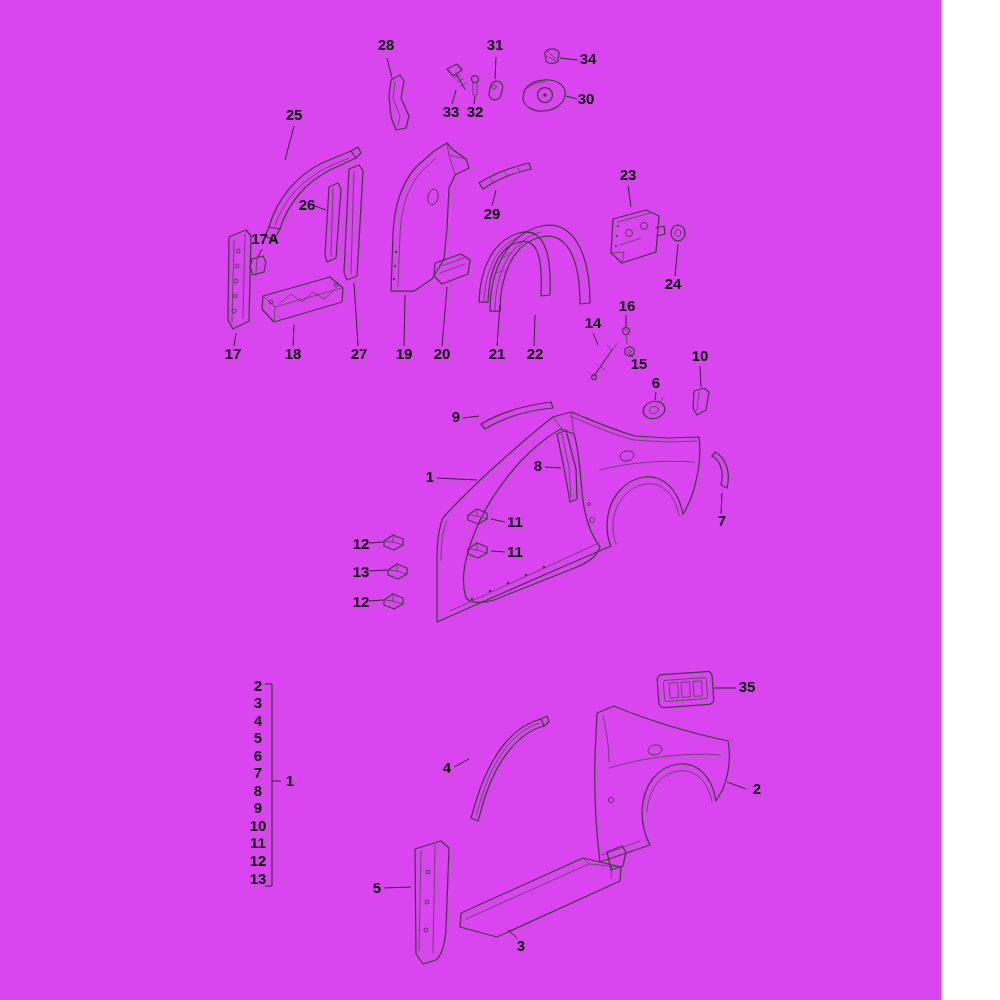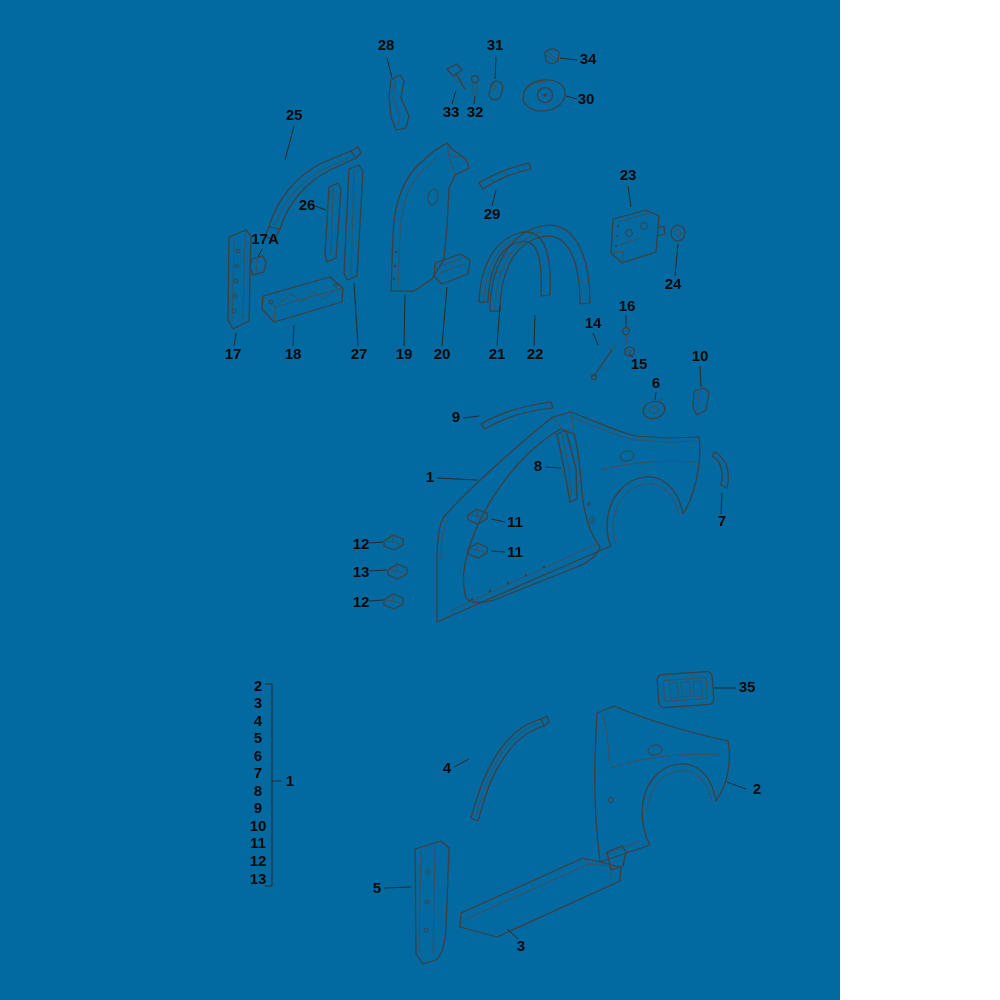--- a/index.html
+++ b/index.html
@@ -5,23 +5,23 @@
   html, body {
     margin: 0;
     padding: 0;
     background: #ffffff;
     width: 1000px;
     height: 1000px;
     font-family: "Liberation Sans", sans-serif;
   }
   .canvas {
     position: relative;
-    width: 840px;
+    width: 941px;
     height: 1000px;
-    background: #0369a1;
+    background: #d946ef;
     overflow: hidden;
   }
   svg { display: block; }
   .p { fill: none; stroke: #3f3f3f; stroke-width: 1.25; stroke-linejoin: round; stroke-linecap: round; }
   .d { fill: none; stroke: #4a4a4a; stroke-width: 0.8; stroke-linejoin: round; stroke-linecap: round; }
   .hole { fill: none; stroke: #3f3f3f; stroke-width: 0.9; }
   .dot { fill: #3f3f3f; stroke: none; }
   .leader { fill: none; stroke: #2b2b2b; stroke-width: 1; }
   .lbl {
     font-family: "Liberation Sans", sans-serif;

